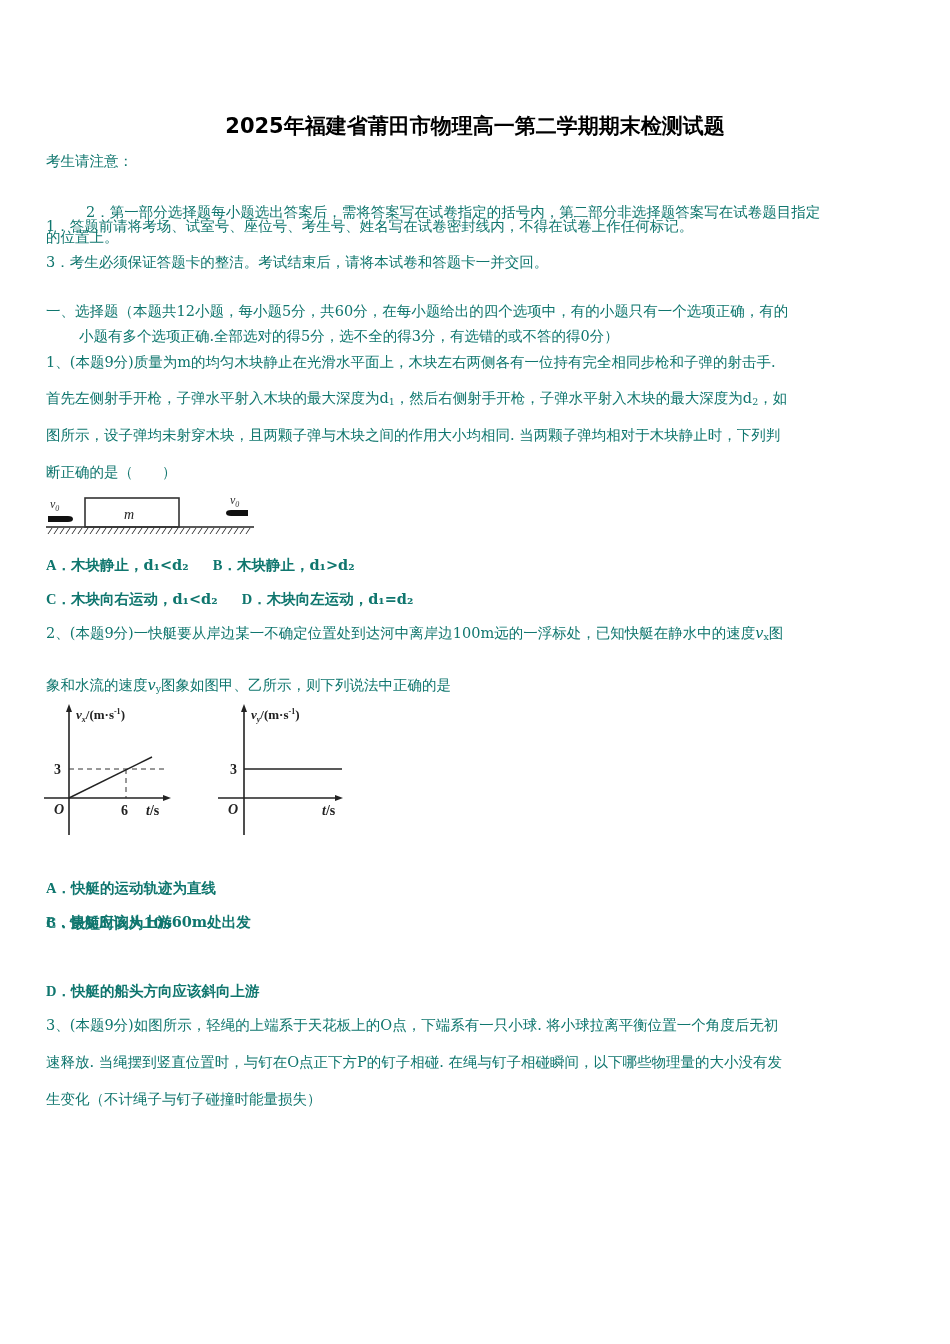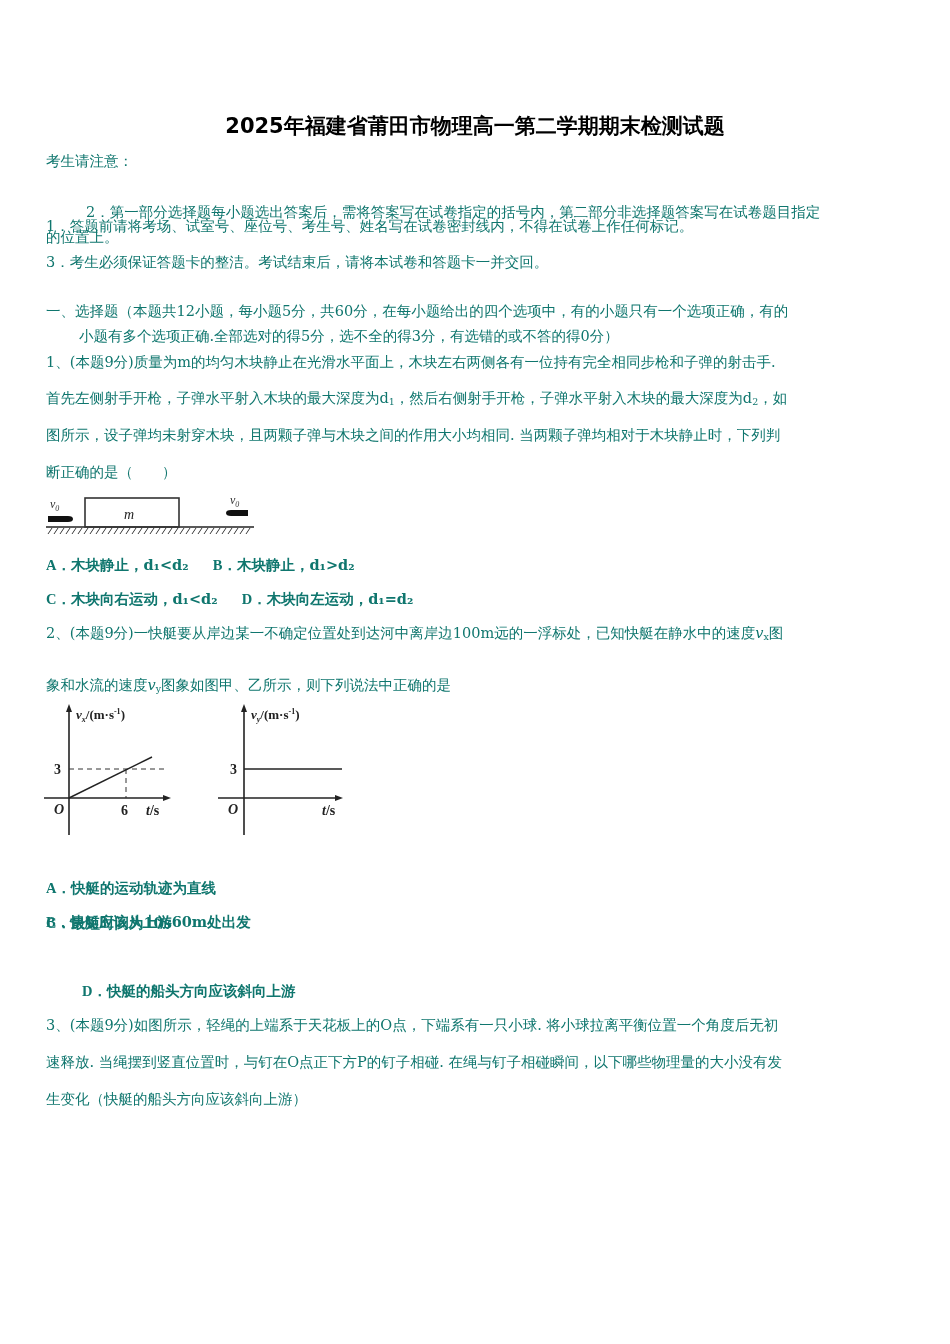--- a/index.html
+++ b/index.html
@@ -142,21 +142,21 @@
 
   <div class="line bold" style="top:879px;">
     <span class="opt-letter">A．</span><span>快艇的运动轨迹为直线</span>
   </div>
   <div class="line bold" style="top:913px;">
     <span class="opt-letter">B．</span><span>快艇应该从上游60m处出发</span>
   </div>
   <div class="line bold" style="top:914px;">
     <span class="opt-letter">C．</span><span>最短时间为10s</span>
   </div>
-  <div class="line bold" style="top:982px;margin-left:36px;">
+  <div class="line bold" style="top:982px;">
     <span class="opt-letter">D．</span><span>快艇的船头方向应该斜向上游</span>
   </div>
 
   <div class="line" style="top:1016px;">3、(本题9分)如图所示，轻绳的上端系于天花板上的O点，下端系有一只小球. 将小球拉离平衡位置一个角度后无初</div>
   <div class="line" style="top:1053px;">速释放. 当绳摆到竖直位置时，与钉在O点正下方P的钉子相碰. 在绳与钉子相碰瞬间，以下哪些物理量的大小没有发</div>
-  <div class="line" style="top:1090px;">生变化（快艇的船头方向应该斜向上游）</div>
+  <div class="line" style="top:1090px;">生变化（不计绳子与钉子碰撞时能量损失）</div>
 
 </div>
 
 </body></html>

